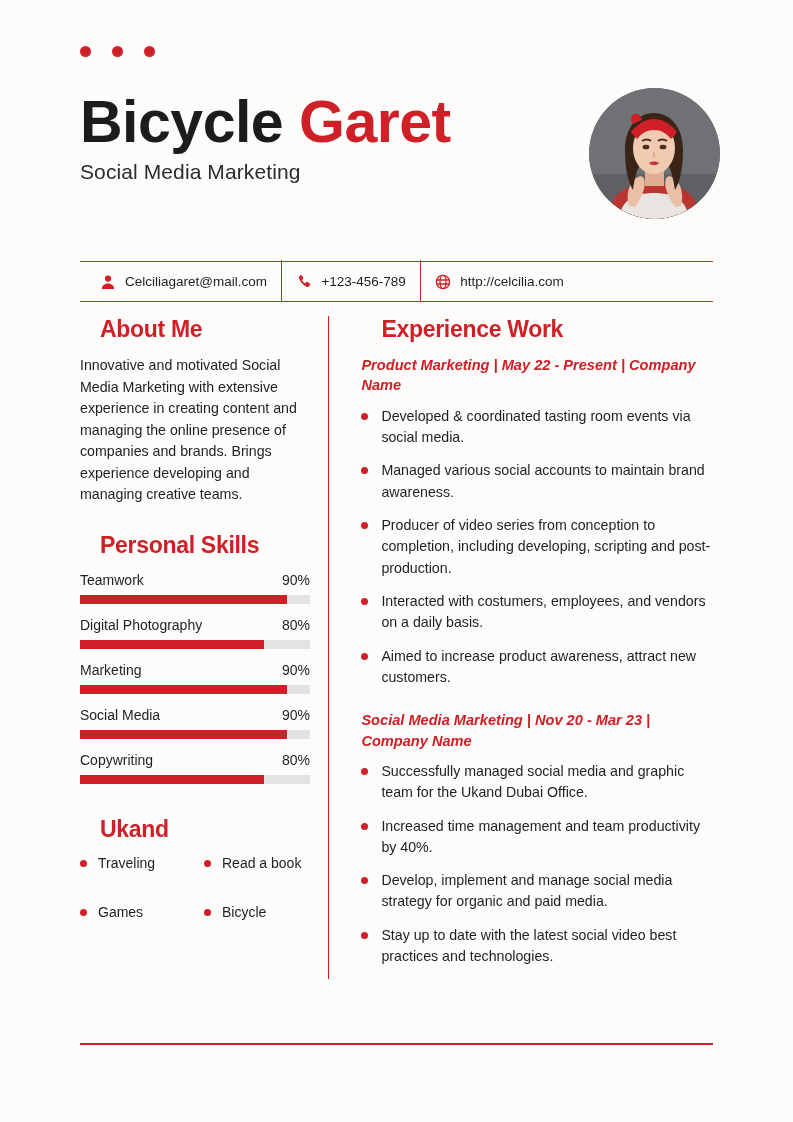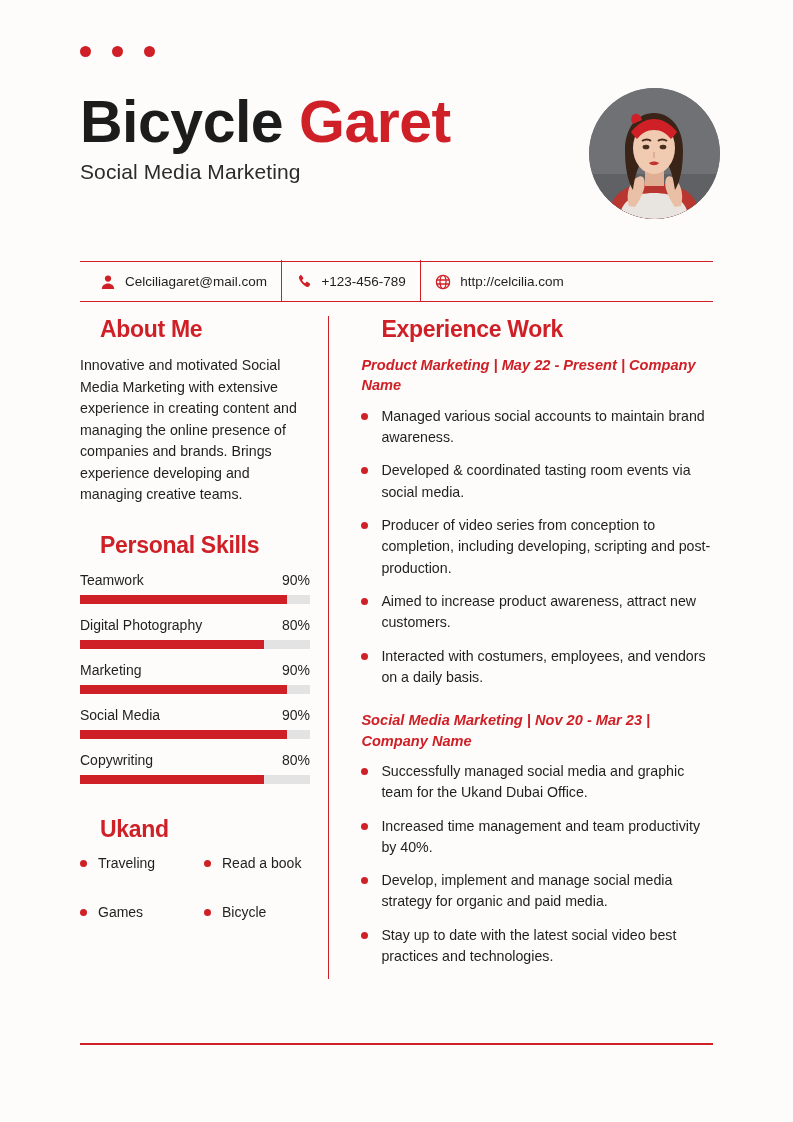--- a/index.html
+++ b/index.html
@@ -387,37 +387,37 @@
     <div class="vdiv"></div>
 
     <div class="col-right">
       <div class="sec-title">Experience Work</div>
 
       <div class="job">
         <div class="job-title">Product Marketing | May 22 - Present | Company Name</div>
         <ul class="bullets">
           <li>
               <span class="bdot"></span>
+              <span>Developed &amp; coordinated tasting room events via social media.</span>
+            </li>
+          <li>
+              <span class="bdot"></span>
               <span>Managed various social accounts to maintain brand awareness.</span>
             </li>
           <li>
               <span class="bdot"></span>
-              <span>Developed &amp; coordinated tasting room events via social media.</span>
-            </li>
-          <li>
-              <span class="bdot"></span>
               <span>Producer of video series from conception to completion, including developing, scripting and post-production.</span>
             </li>
           <li>
               <span class="bdot"></span>
+              <span>Interacted with costumers, employees, and vendors on a daily basis.</span>
+            </li>
+          <li>
+              <span class="bdot"></span>
               <span>Aimed to increase product awareness, attract new customers.</span>
-            </li>
-          <li>
-              <span class="bdot"></span>
-              <span>Interacted with costumers, employees, and vendors on a daily basis.</span>
             </li>
         </ul>
       </div>
 
       <div class="job">
         <div class="job-title">Social Media Marketing | Nov 20 - Mar 23 | Company Name</div>
         <ul class="bullets">
           <li>
               <span class="bdot"></span>
               <span>Successfully managed social media and graphic team for the Ukand Dubai Office.</span>

